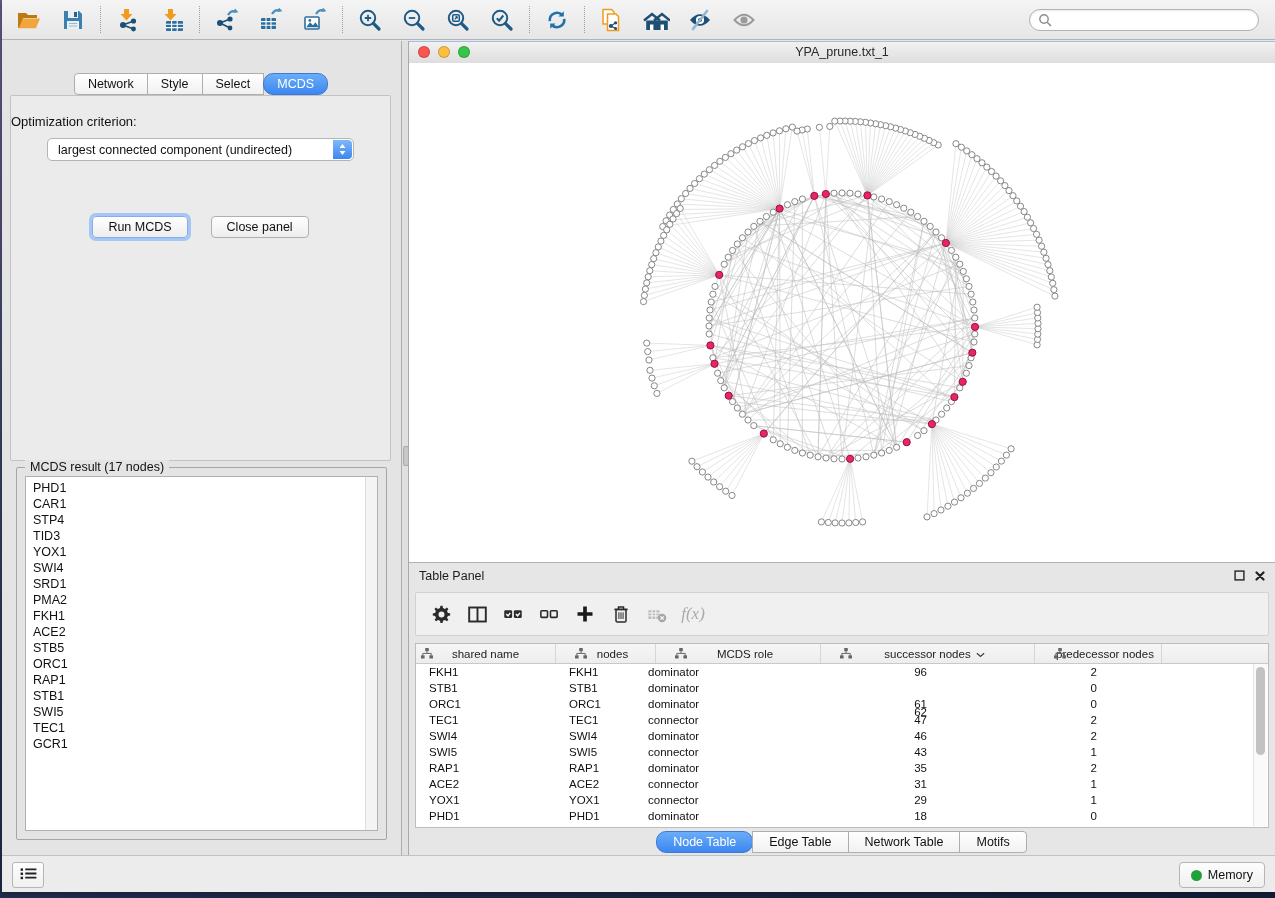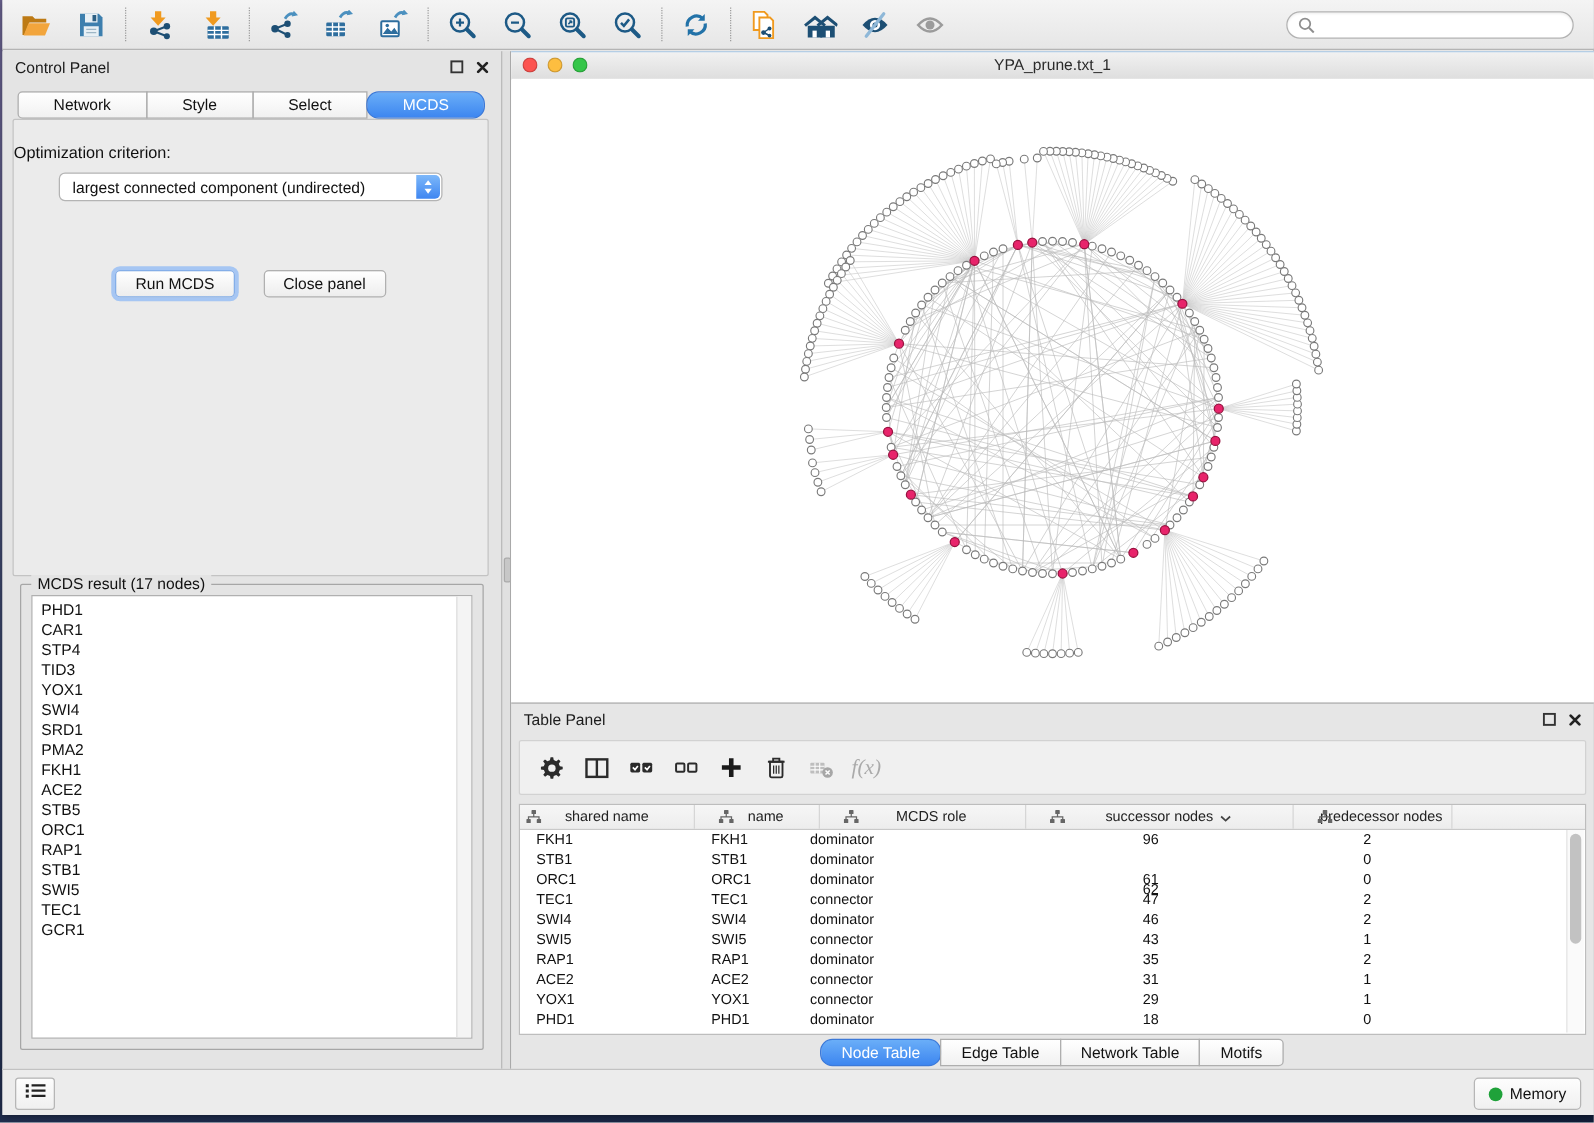--- a/index.html
+++ b/index.html
@@ -18,21 +18,21 @@
     background:#fff;display:flex;align-items:center;padding:0 8px;box-sizing:border-box;box-shadow:inset 0 1px 2px rgba(0,0,0,.08);}
   .tb-search input{border:none;outline:none;flex:1;font-size:12px;background:transparent;margin-left:5px;}
 
   
   .control-panel{position:absolute;left:0;top:41px;width:400px;bottom:36px;background:#e4e4e4;border-right:1px solid #adadad;box-sizing:border-box;}
   .panel-header{position:absolute;left:0;top:0;right:0;height:26px;}
   .panel-title{position:absolute;left:10px;top:6px;font-size:12.5px;color:#1c1c1c;}
   .panel-btns{position:absolute;right:10px;top:7px;display:flex;gap:10px;align-items:center;}
   .panel-btns span{display:flex;}
   .cp-tabs{position:absolute;top:32px;left:0;right:0;display:flex;justify-content:center;}
-  .seg{border:1px solid #aeaeae;background:linear-gradient(#ffffff,#f1f1f1);padding:3px 28px;font-size:12.5px;color:#111;margin-left:-1px;}
+  .seg{border:1px solid #aeaeae;background:linear-gradient(#ffffff,#f1f1f1);padding:3px 13px;font-size:12.5px;color:#111;margin-left:-1px;}
   .seg.first{border-radius:4px 0 0 4px;}
   .seg.last{border-radius:0 4px 4px 0;}
   .seg.active{background:linear-gradient(#6aaef8,#3d86f0);color:#fff;border-color:#3c79d8;border-radius:10px;}
   .cp-content{position:absolute;left:8px;right:10px;top:54px;height:364px;background:#ebebeb;border:1px solid #c3c3c3;border-radius:2px;}
   .opt-label{position:absolute;top:18px;left:0;right:0;font-size:13px;color:#111;}
   .select{position:absolute;top:42px;left:36px;right:36px;height:23px;background:#fff;border:1px solid #b4b4b4;border-radius:5px;
     font-size:12.5px;display:flex;align-items:center;padding-left:10px;box-sizing:border-box;color:#111;}
   .select .stepper{position:absolute;right:1px;top:1px;bottom:1px;width:19px;border-radius:0 4px 4px 0;
     background:linear-gradient(#7db8fa,#3f86f1);display:flex;align-items:center;justify-content:center;}
   .btn-row{position:absolute;top:76px;left:0;right:0;display:flex;justify-content:center;gap:23px;margin-top:44px;}
@@ -248,35 +248,20 @@
           <svg width="14" height="14" viewBox="0 0 14 14">
               <circle cx="6" cy="6" r="4.2" fill="none" stroke="#8e8e8e" stroke-width="1.4"></circle>
               <path d="M9.2 9.2L13 13" stroke="#8e8e8e" stroke-width="1.6"></path>
             </svg>
         </span>
         <input placeholder="" style="">
       </div>
     </div>
 
     <div class="control-panel">
-      <div class="panel-header">
-        <span class="panel-title">Control Panel</span>
-        <span class="panel-btns">
-          <span>
-              <svg width="11" height="11" viewBox="0 0 10 10">
-                <rect x="1" y="1" width="8" height="8" fill="none" stroke="#333" stroke-width="1.4"></rect>
-              </svg>
-            </span>
-          <span>
-              <svg width="10" height="10" viewBox="0 0 10 10">
-                <path d="M1.5 1.5l7 7M8.5 1.5l-7 7" stroke="#222" stroke-width="2.2" stroke-linecap="round"></path>
-              </svg>
-            </span>
-        </span>
-      </div>
       <div class="cp-tabs seg-group" id="cp-tabs">
           <span class="seg first">Network</span>
           <span class="seg">Style</span>
           <span class="seg">Select</span>
           <span class="seg last active">MCDS</span>
         </div>
       <div class="cp-content">
         <div class="opt-label">Optimization criterion:</div>
         <div class="select">
           <span>largest connected component (undirected)</span>
@@ -666,21 +651,21 @@
                 </svg></span>
               <span>shared name</span>
             </div>
             <div class="th" style="width:86px">
               <span class="tree"><svg width="12" height="11" viewBox="0 0 12 11">
                   <rect x="4.2" y="0" width="3.6" height="3.2" rx="0.5" fill="#666"></rect>
                   <rect x="0" y="7.2" width="3.6" height="3.2" rx="0.5" fill="#666"></rect>
                   <rect x="8.4" y="7.2" width="3.6" height="3.2" rx="0.5" fill="#666"></rect>
                   <path d="M6 3.2v2.2M1.8 7.2V5.4h8.4v1.8" fill="none" stroke="#666"></path>
                 </svg></span>
-              <span>name</span>
+              <span>nodes</span>
             </div>
             <div class="th" style="width:151px">
               <span class="tree"><svg width="12" height="11" viewBox="0 0 12 11">
                   <rect x="4.2" y="0" width="3.6" height="3.2" rx="0.5" fill="#666"></rect>
                   <rect x="0" y="7.2" width="3.6" height="3.2" rx="0.5" fill="#666"></rect>
                   <rect x="8.4" y="7.2" width="3.6" height="3.2" rx="0.5" fill="#666"></rect>
                   <path d="M6 3.2v2.2M1.8 7.2V5.4h8.4v1.8" fill="none" stroke="#666"></path>
                 </svg></span>
               <span>MCDS role</span>
             </div>

